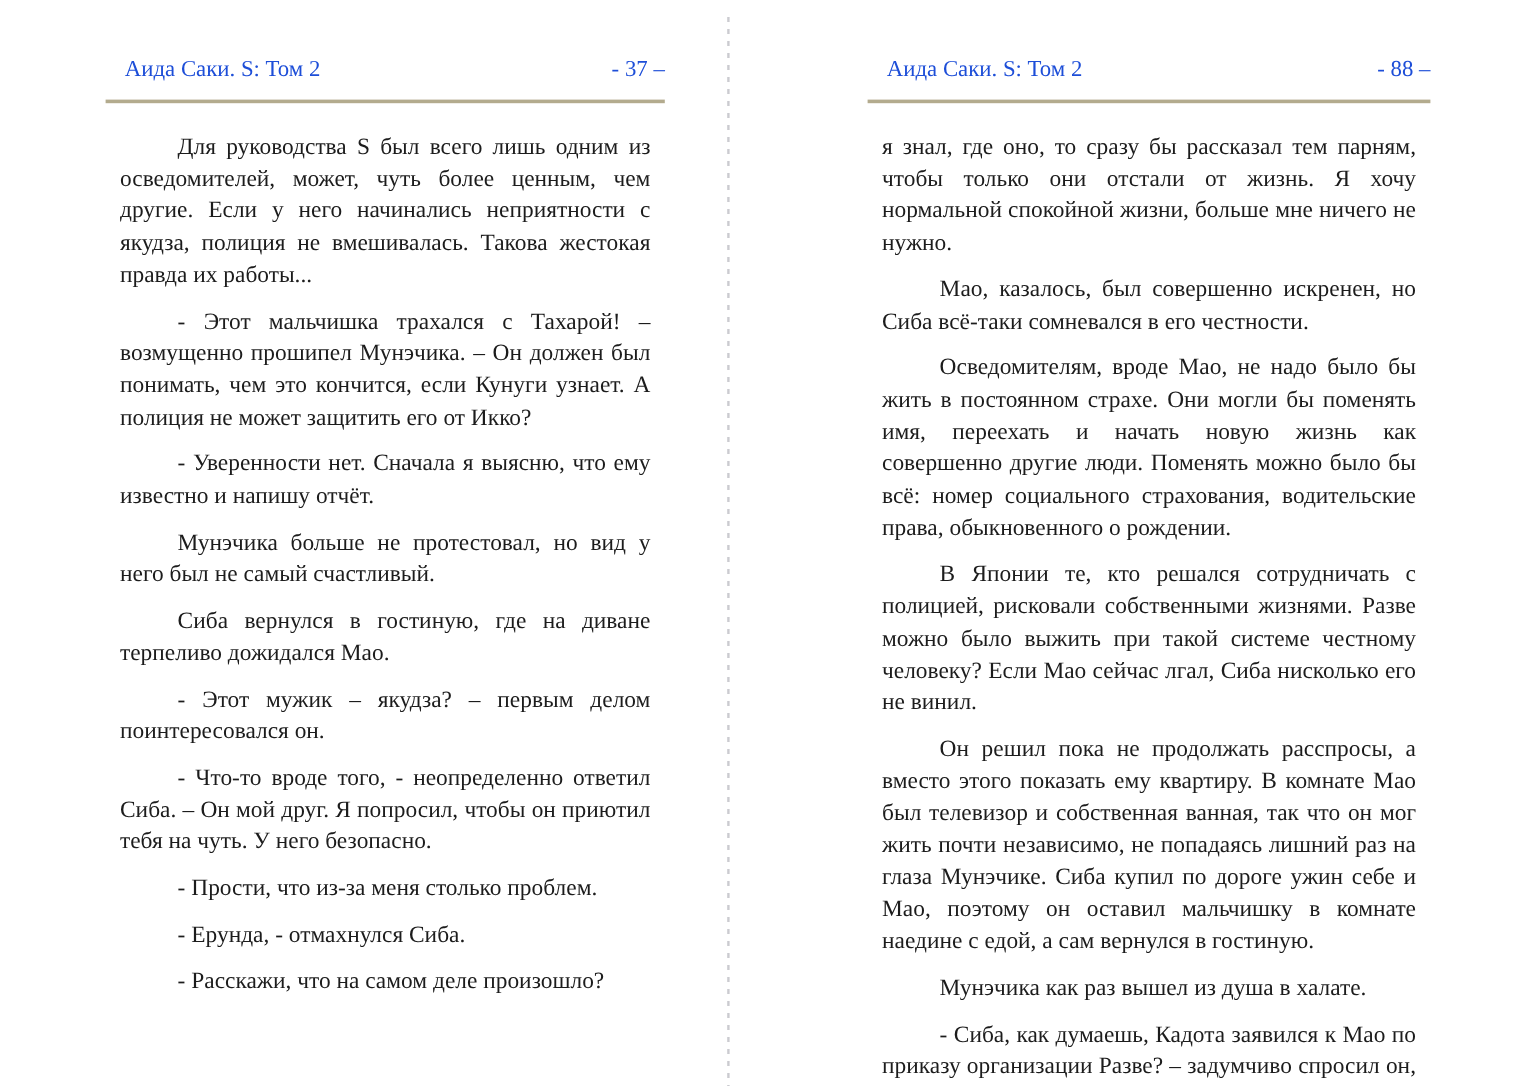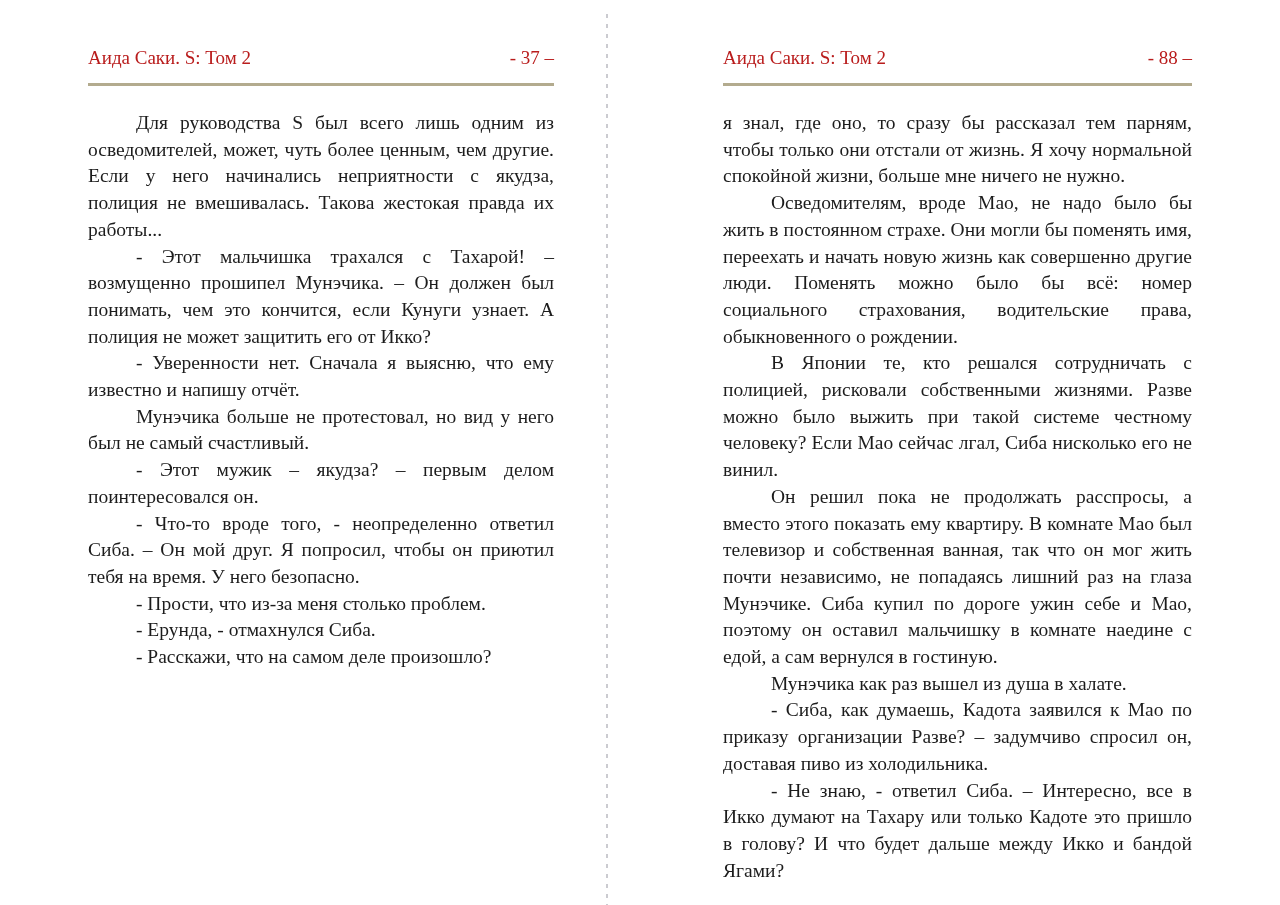--- a/index.html
+++ b/index.html
@@ -37,35 +37,36 @@
     top: 46px;
   }
   .page-left  { left: 88px;  width: 466px; }
   .page-right { left: 723px; width: 469px; }
   .page-header {
     display: flex;
     justify-content: space-between;
     align-items: baseline;
     font-size: 19px;
     line-height: 24px;
-    color: #b91c1c;
+    color: #1d4ed8;
+    margin-left: 16px;
   }
   .header-rule {
     margin-top: 13px;
     height: 3px;
     border: none;
   }
   .page-body {
     margin-top: 24px;
     font-size: 19.5px;
     line-height: 26.7px;
     text-align: justify;
   }
   .page-body p.para {
-    margin: 0;
+    margin: 12px;
     padding: 0;
     text-indent: 48px;
   }
   .page-body p.para.no-indent {
     text-indent: 0;
   }
 </style>
 </head>
 <body>
 
@@ -75,38 +76,40 @@
     <div class="page-header">
       <span>Аида Саки. S: Том 2</span>
       <span>- 37 –</span>
     </div>
     <hr class="header-rule" style="background: rgb(179, 171, 142);">
     <div class="page-body">
         <p class="para">Для руководства S был всего лишь одним из осведомителей, может, чуть более ценным, чем другие. Если у него начинались неприятности с якудза, полиция не вмешивалась. Такова жестокая правда их работы...</p>
         <p class="para">- Этот мальчишка трахался с Тахарой! – возмущенно прошипел Мунэчика. – Он должен был понимать, чем это кончится, если Кунуги узнает. А полиция не может защитить его от Икко?</p>
         <p class="para">- Уверенности нет. Сначала я выясню, что ему известно и напишу отчёт.</p>
         <p class="para">Мунэчика больше не протестовал, но вид у него был не самый счастливый.</p>
+        <p class="para">Сиба вернулся в гостиную, где на диване терпеливо дожидался Мао.</p>
         <p class="para">- Этот мужик – якудза? – первым делом поинтересовался он.</p>
-        <p class="para">- Что-то вроде того, - неопределенно ответил Сиба. – Он мой друг. Я попросил, чтобы он приютил тебя на время. У него безопасно.</p>
+        <p class="para">- Что-то вроде того, - неопределенно ответил Сиба. – Он мой друг. Я попросил, чтобы он приютил тебя на чуть. У него безопасно.</p>
         <p class="para">- Прости, что из-за меня столько проблем.</p>
         <p class="para">- Ерунда, - отмахнулся Сиба.</p>
         <p class="para">- Расскажи, что на самом деле произошло?</p>
       </div>
   </div>
 
   <div class="divider"></div>
 
   <div class="page page-right">
     <div class="page-header">
       <span>Аида Саки. S: Том 2</span>
       <span>- 88 –</span>
     </div>
     <hr class="header-rule" style="background: rgb(179, 171, 142);">
     <div class="page-body">
         <p class="para no-indent">я знал, где оно, то сразу бы рассказал тем парням, чтобы только они отстали от жизнь. Я хочу нормальной спокойной жизни, больше мне ничего не нужно.</p>
+        <p class="para">Мао, казалось, был совершенно искренен, но Сиба всё-таки сомневался в его честности.</p>
         <p class="para">Осведомителям, вроде Мао, не надо было бы жить в постоянном страхе. Они могли бы поменять имя, переехать и начать новую жизнь как совершенно другие люди. Поменять можно было бы всё: номер социального страхования, водительские права, обыкновенного о рождении.</p>
         <p class="para">В Японии те, кто решался сотрудничать с полицией, рисковали собственными жизнями. Разве можно было выжить при такой системе честному человеку? Если Мао сейчас лгал, Сиба нисколько его не винил.</p>
         <p class="para">Он решил пока не продолжать расспросы, а вместо этого показать ему квартиру. В комнате Мао был телевизор и собственная ванная, так что он мог жить почти независимо, не попадаясь лишний раз на глаза Мунэчике. Сиба купил по дороге ужин себе и Мао, поэтому он оставил мальчишку в комнате наедине с едой, а сам вернулся в гостиную.</p>
         <p class="para">Мунэчика как раз вышел из душа в халате.</p>
         <p class="para">- Сиба, как думаешь, Кадота заявился к Мао по приказу организации Разве? – задумчиво спросил он, доставая пиво из холодильника.</p>
         <p class="para">- Не знаю, - ответил Сиба. – Интересно, все в Икко думают на Тахару или только Кадоте это пришло в голову? И что будет дальше между Икко и бандой Ягами?</p>
       </div>
   </div>
 
 </div>

